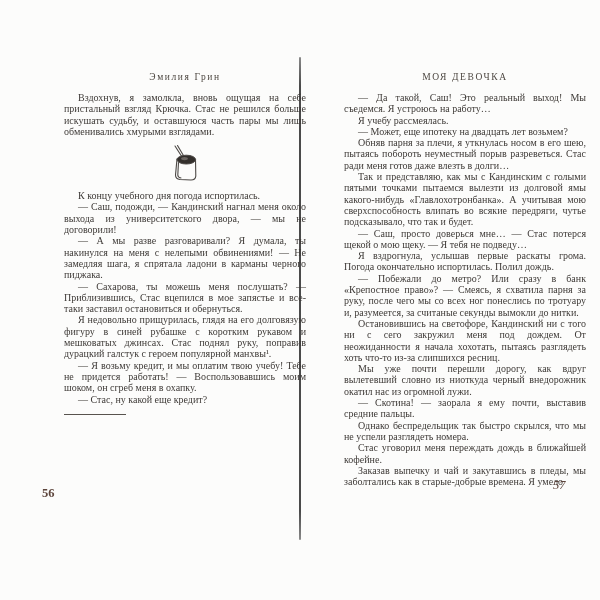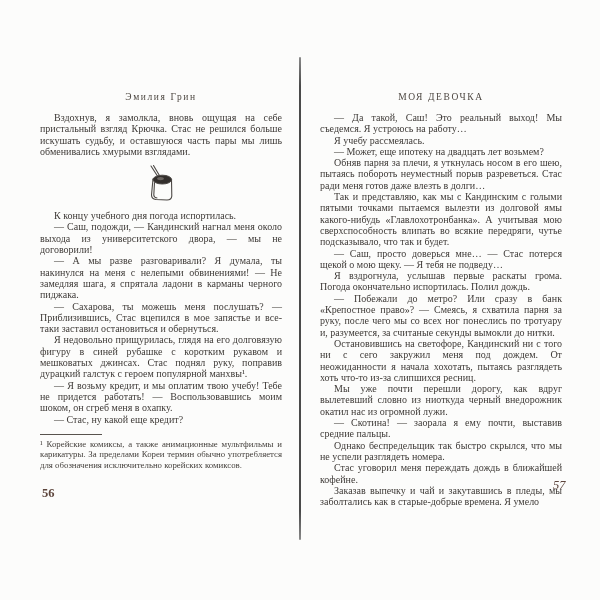--- a/index.html
+++ b/index.html
@@ -24,22 +24,23 @@
     position: absolute;
     left: 299px;
     top: 57px;
     width: 2px;
     height: 483px;
     background: linear-gradient(to bottom, #8a8a8a 0%, #4a4a4a 6%, #4a4a4a 94%, #8a8a8a 100%);
     border-radius: 1px;
   }
   .page {
     position: absolute;
-    top: 92px;
+    top: 72px;
     width: 242px;
+    margin-left: 24px;
   }
   .page-left  { left: 40px;  }
   .page-right { left: 320px; }
   .running-head {
     text-align: center;
     font-size: 9.5px;
     letter-spacing: 1.6px;
     color: #4e4842;
     margin: 0 0 10px 0;
     white-space: nowrap;
@@ -110,21 +111,20 @@
       </div>
       <p>К концу учебного дня погода испортилась.</p>
       <p>— Саш, подожди, — Кандинский нагнал меня около выхода из университетского двора, — мы не договорили!</p>
       <p>— А мы разве разговаривали? Я думала, ты накинулся на меня с нелепыми обвинениями! — Не замедляя шага, я спрятала ладони в карманы черного пиджака.</p>
       <p>— Сахарова, ты можешь меня послушать? — Приблизившись, Стас вцепился в мое запястье и все-таки заставил остановиться и обернуться.</p>
       <p>Я недовольно прищурилась, глядя на его долговязую фигуру в синей рубашке с коротким рукавом и мешковатых джинсах. Стас поднял руку, поправив дурацкий галстук с героем популярной манхвы¹.</p>
       <p>— Я возьму кредит, и мы оплатим твою учебу! Тебе не придется работать! — Воспользовавшись моим шоком, он сгреб меня в охапку.</p>
       <p>— Стас, ну какой еще кредит?</p>
     </div>
     <div class="footnote-rule"></div>
-    <p class="footnote">¹ Корейские комиксы, а также анимационные мультфильмы и карикатуры. За пределами Кореи термин обычно употребляется для обозначения исключительно корейских комиксов.</p>
   </div>
 
   <div class="page page-right">
     <div class="running-head">МОЯ ДЕВОЧКА</div>
     <div class="body-text">
       <p>— Да такой, Саш! Это реальный выход! Мы съедемся. Я устроюсь на работу…</p>
       <p>Я учебу рассмеялась.</p>
       <p>— Может, еще ипотеку на двадцать лет возьмем?</p>
       <p>Обняв парня за плечи, я уткнулась носом в его шею, пытаясь побороть неуместный порыв разреветься. Стас ради меня готов даже влезть в долги…</p>
       <p>Так и представляю, как мы с Кандинским с голыми пятыми точками пытаемся вылезти из долговой ямы какого-нибудь «Главлохотронбанка». А учитывая мою сверхспособность влипать во всякие передряги, чутье подсказывало, что так и будет.</p>

